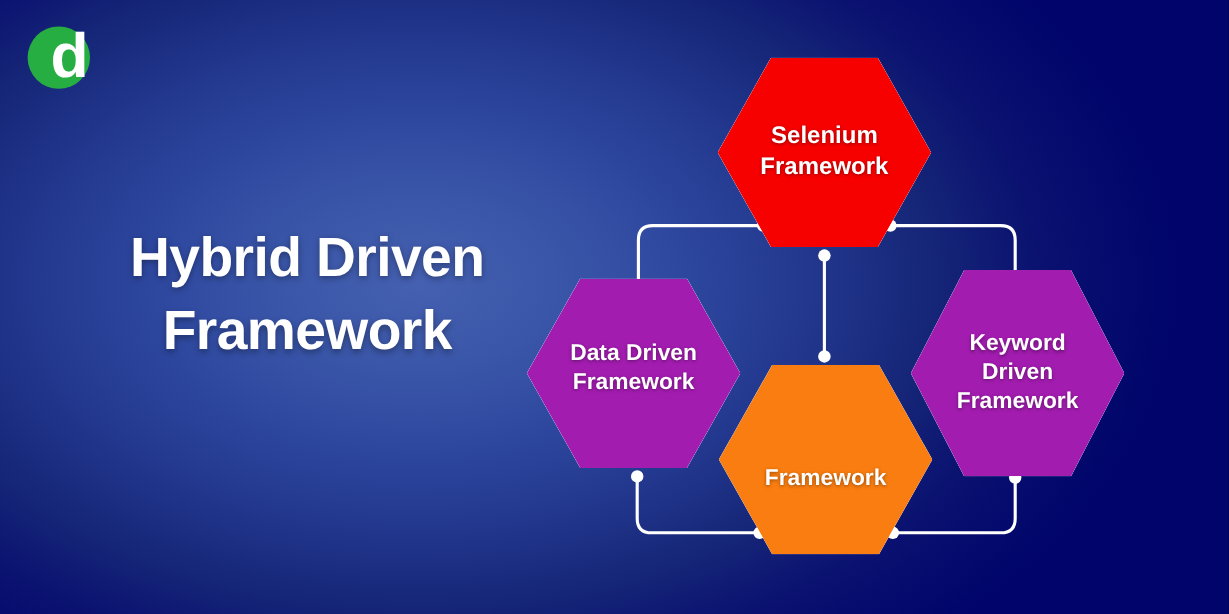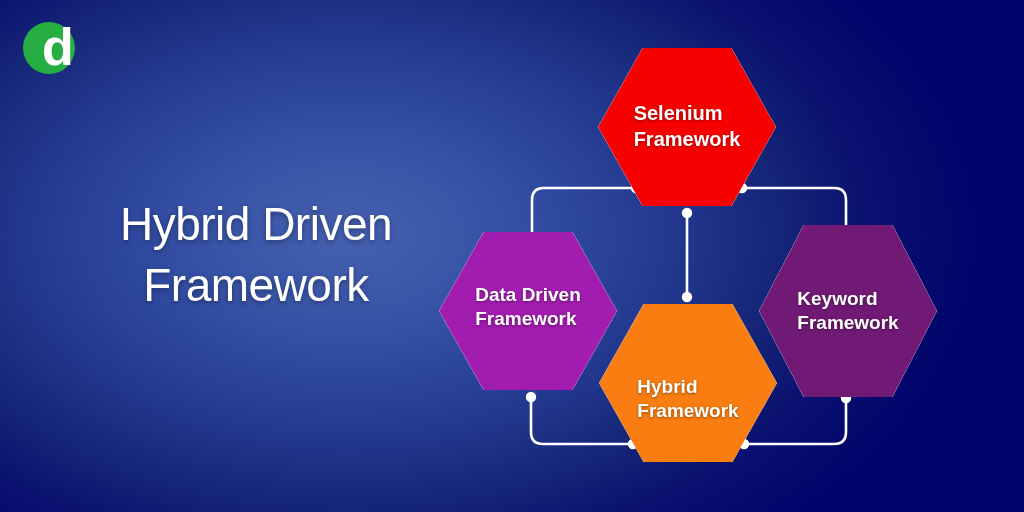--- a/index.html
+++ b/index.html
@@ -60,26 +60,26 @@
     font-weight: bold;
     color: #ffffff;
     line-height: 48px;
     letter-spacing: -1.5px;
   }
 
   
   #heading {
     position: absolute;
     left: 46px;
-    top: 194px;
+    top: 184px;
     width: 420px;
     text-align: center;
     color: #ffffff;
     font-size: 46px;
-    font-weight: normal;
+    font-weight: bold;
     line-height: 1.32;
     letter-spacing: -0.5px;
     text-shadow: 0 2px 5px rgba(0,0,0,0.35);
   }
 
   
   #wires {
     position: absolute;
     left: 0;
     top: 0;
@@ -100,21 +100,21 @@
     width: 100%;
     height: 100%;
     display: flex;
     align-items: center;
     justify-content: center;
     clip-path: polygon(25% 0%, 75% 0%, 100% 50%, 75% 100%, 25% 100%, 0% 50%);
   }
   .hex-label {
     color: #ffffff;
     font-weight: bold;
-    text-align: left;
+    text-align: center;
     line-height: 1.28;
     text-shadow: 0 1px 3px rgba(0,0,0,0.4);
     padding: 0 4px;
   }
 
   #hex-selenium {
     left: 598px; top: 48px;
     width: 178px; height: 158px;
   }
   #hex-selenium .hex-inner { background: #f70000; }
@@ -124,21 +124,21 @@
     left: 439px; top: 232px;
     width: 178px; height: 158px;
   }
   #hex-data .hex-inner { background: #a21caf; }
   #hex-data .hex-label { font-size: 19px; }
 
   #hex-keyword {
     left: 759px; top: 225px;
     width: 178px; height: 172px;
   }
-  #hex-keyword .hex-inner { background: #701a75; }
+  #hex-keyword .hex-inner { background: #a21caf; }
   #hex-keyword .hex-label { font-size: 19px; }
 
   #hex-hybrid {
     left: 599px; top: 304px;
     width: 178px; height: 158px;
   }
   #hex-hybrid .hex-inner { background: #f97d10; }
   #hex-hybrid .hex-label {
     font-size: 19px;
     transform: translateY(16px);
@@ -193,29 +193,29 @@
         <div>Data Driven</div>
         <div>Framework</div>
       </div>
     </div>
   </div>
 
   <div class="hex" id="hex-keyword">
     <div class="hex-inner">
       <div class="hex-label">
         <div>Keyword</div>
+        <div>Driven</div>
         <div>Framework</div>
       </div>
     </div>
   </div>
 
   <div class="hex" id="hex-hybrid">
     <div class="hex-inner">
       <div class="hex-label">
-        <div>Hybrid</div>
         <div>Framework</div>
       </div>
     </div>
   </div>
 
   <div class="hex" id="hex-selenium">
     <div class="hex-inner">
       <div class="hex-label">
         <div>Selenium</div>
         <div>Framework</div>

